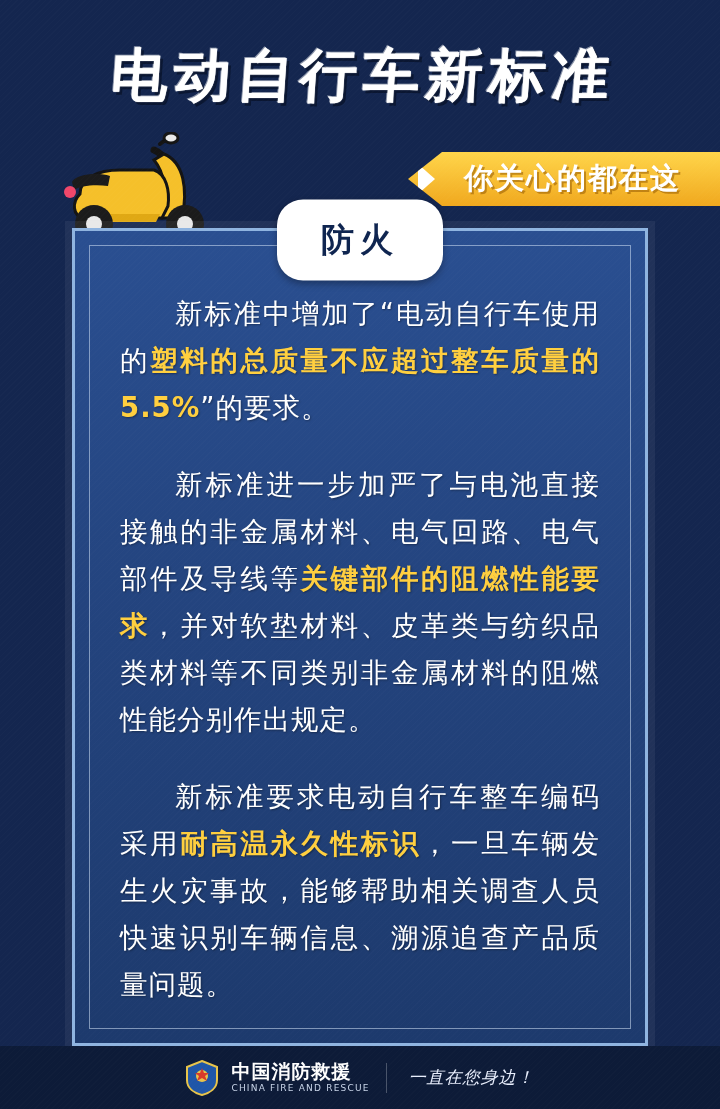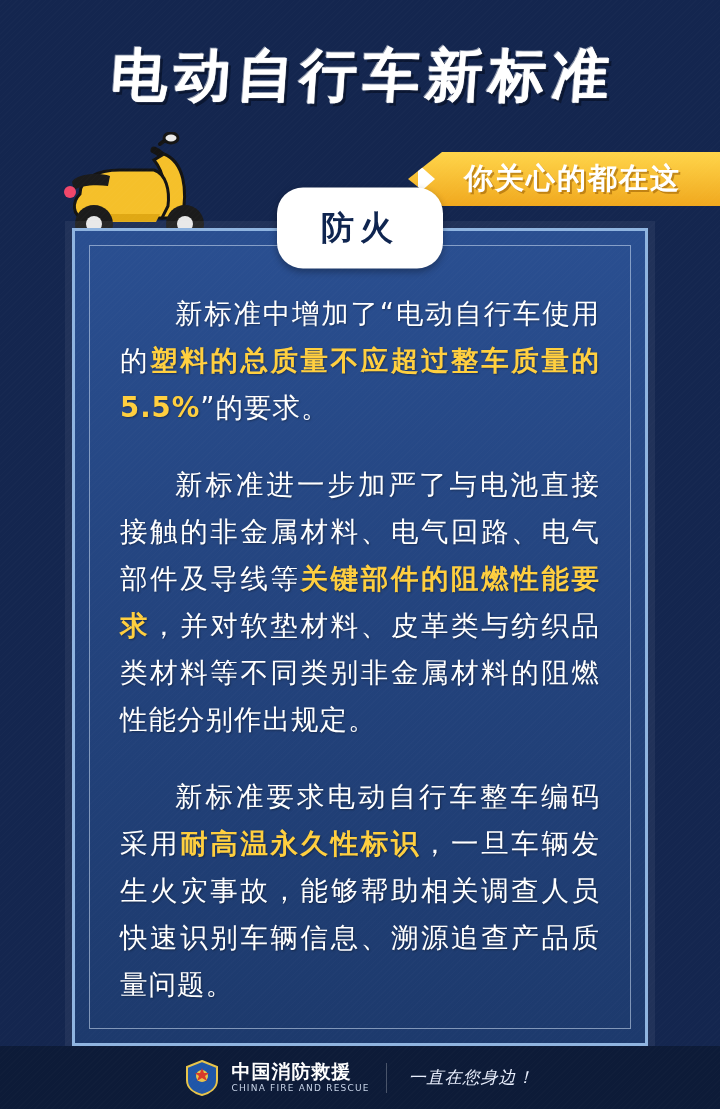--- a/index.html
+++ b/index.html
@@ -111,21 +111,21 @@
     position: absolute;
     inset: 14px;
     border: 1px solid rgba(210,226,245,0.55);
     padding: 44px 30px 20px 30px;
   }
 
   
   .chip {
     position: absolute;
     left: 50%;
-    top: 228px;
+    top: 240px;
     transform: translate(-50%, -50%);
     background: #ffffff;
     border-radius: 26px;
     padding: 18px 44px;
     box-shadow: 0 3px 7px rgba(0,0,0,0.3);
     z-index: 5;
   }
   .chip-text {
     font-size: 33px;
     font-weight: bold;

